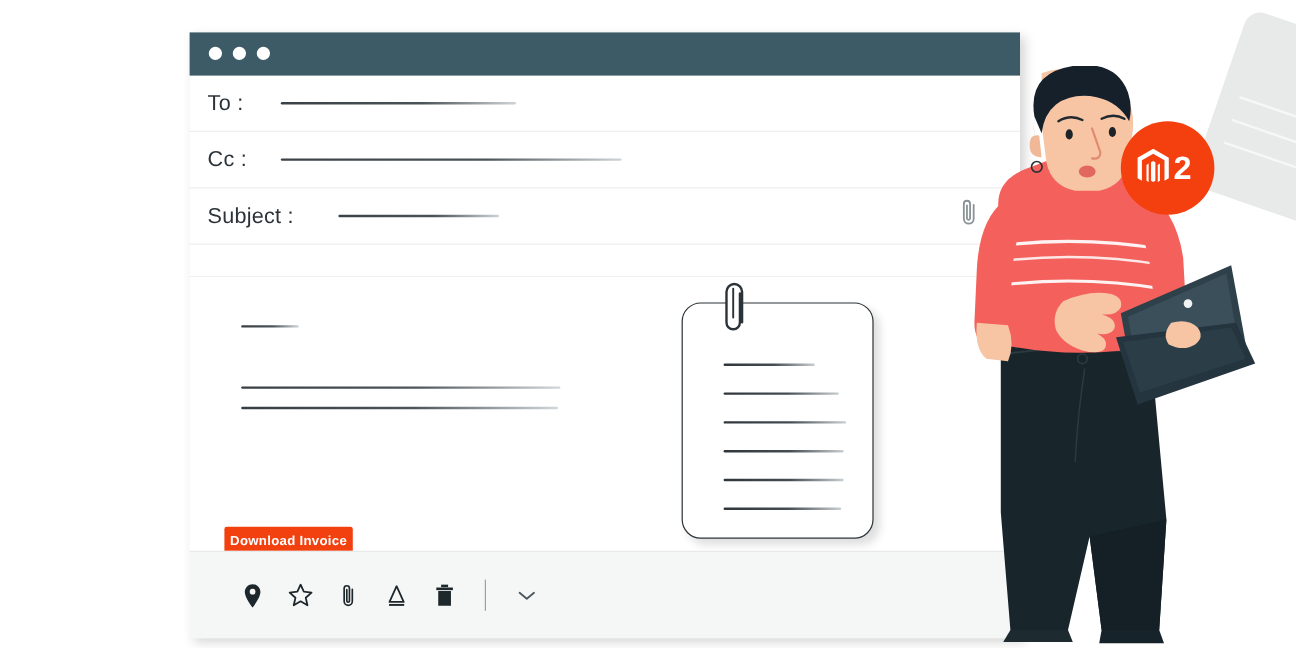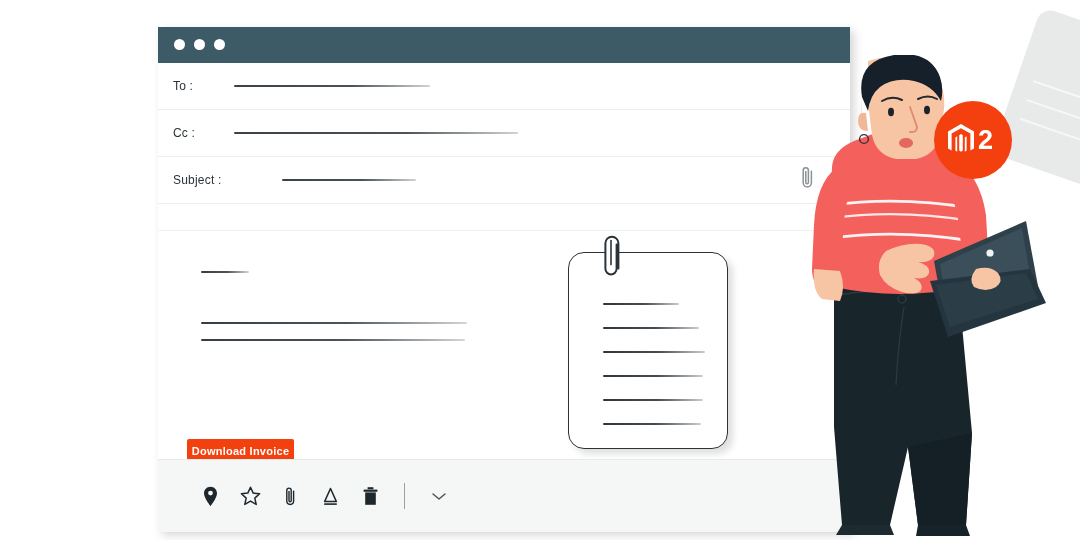--- a/index.html
+++ b/index.html
@@ -42,21 +42,21 @@
     border-bottom:1px solid #eceef0;
     box-sizing:border-box;
   }
   .fieldrow.r1{top:36px;height:47px;}
   .fieldrow.r2{top:83px;height:47px;}
   .fieldrow.r3{top:130px;height:47px;}
   .fieldrow.r4{top:177px;height:27px;border-bottom:1px solid #eef0f2;}
 
   .flabel{
     position:absolute;left:15px;top:50%;transform:translateY(-50%);
-    font-size:12px;color:#2b3338;letter-spacing:.2px;white-space:nowrap;
+    font-size:18px;color:#2b3338;letter-spacing:.2px;white-space:nowrap;
   }
   .fline{
     position:absolute;top:50%;height:2px;
     background:linear-gradient(90deg,#3a4248 0%,#4a5358 60%,#cfd4d7 100%);
     border-radius:2px;transform:translateY(-50%);
   }
   .fline.l1{left:76px;width:196px;}
   .fline.l2{left:76px;width:284px;}
   .fline.l3{left:124px;width:134px;}
 

